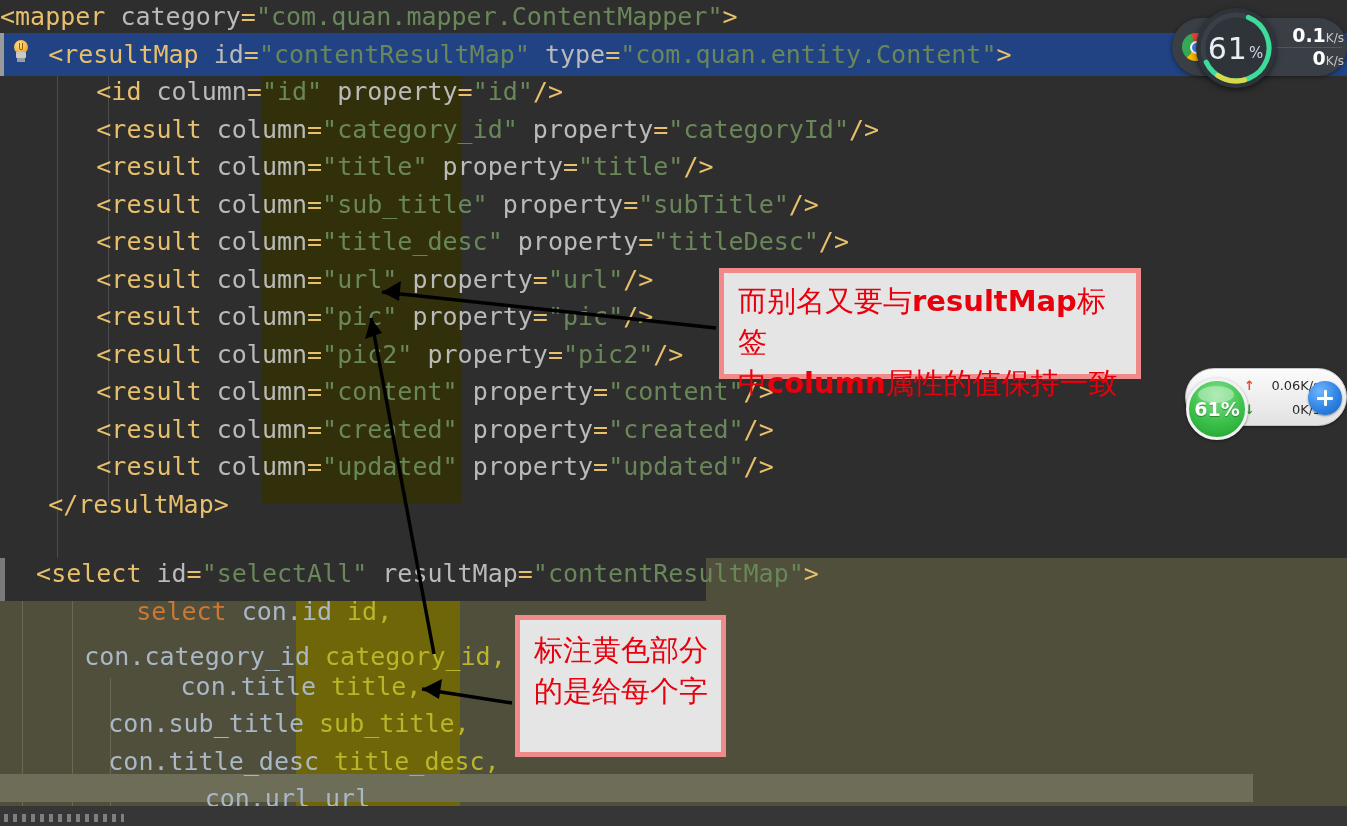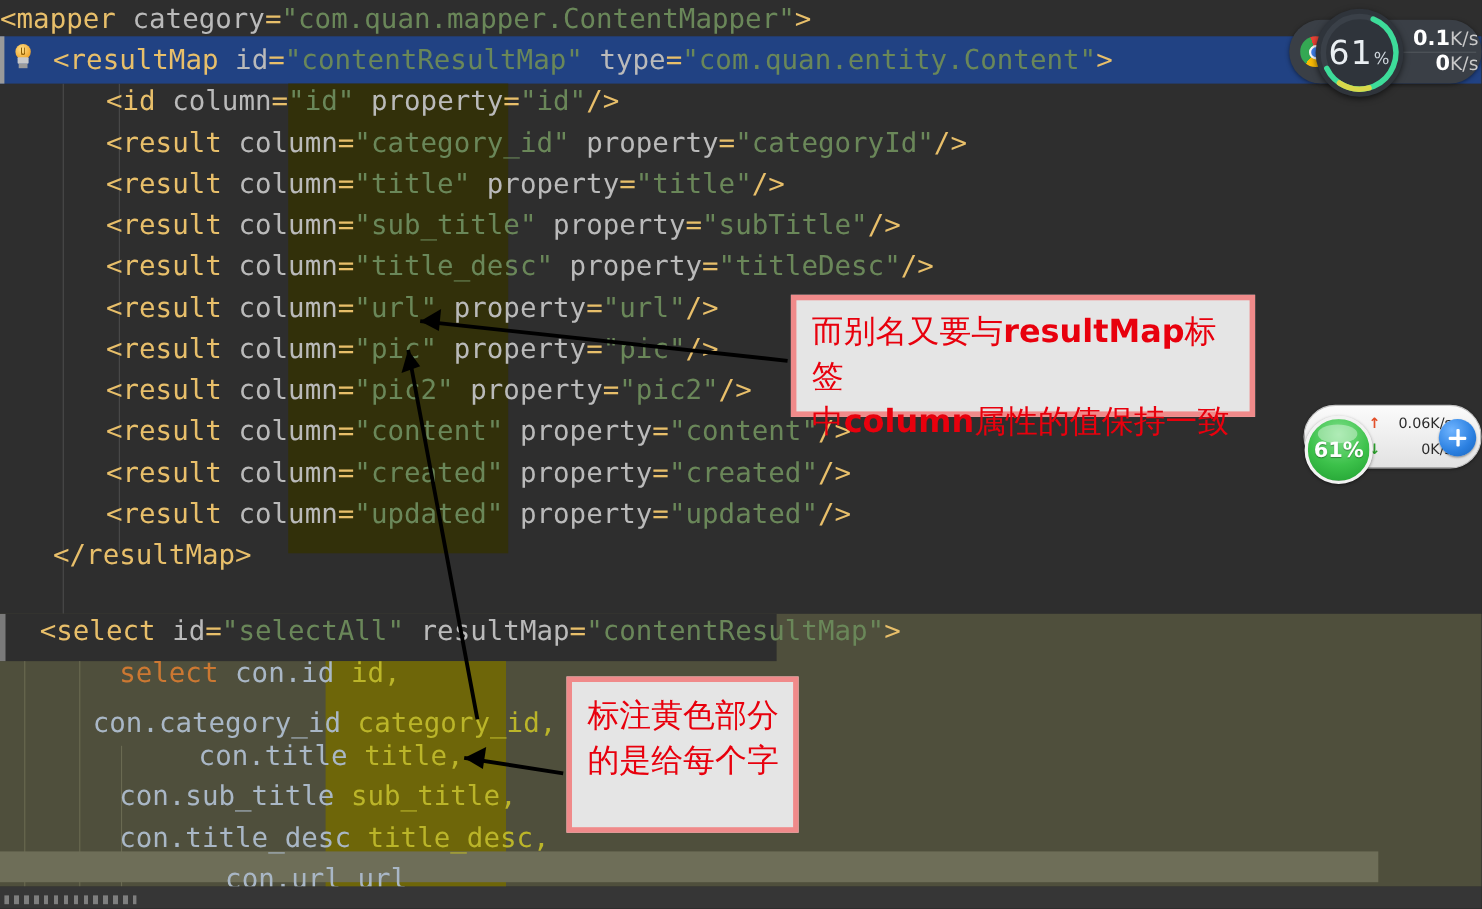--- a/index.html
+++ b/index.html
@@ -205,21 +205,21 @@
   .widget-dark .net {
     position: absolute; left: 84px; top: 6px;
     width: 88px; height: 46px;
     font-family: "DejaVu Sans", sans-serif;
   }
   .net-row {
     position: relative; height: 23px; line-height: 23px;
     text-align: right; color: #ffffff; font-size: 13px;
   }
   .net-row .val { font-size: 19px; font-weight: bold; }
-  .net-row .unit { font-size: 17px; color: #c9c9c9; }
+  .net-row .unit { font-size: 12px; color: #c9c9c9; }
   .net-row .arr {
     position: absolute; left: -6px; top: 0; font-size: 13px;
   }
   .arr-up { color: #4f8fd6; }
   .arr-dn { color: #2fa84f; }
   .row-div {
     position: absolute; left: 80px; top: 29px;
     width: 90px; height: 1px; background: #51565d;
   }
 
@@ -341,21 +341,21 @@
 
     <div class="guide guide-b" style="left:22px;top:43px;height:205px;"></div>
     <div class="guide guide-b" style="left:72px;top:43px;height:205px;"></div>
     <div class="guide guide-b" style="left:110px;top:120px;height:128px;"></div>
 
     <div class="hl-bottom"></div>
     <div class="bottom-row-hl"></div>
 
     <div id="bottom-code">
         <div class="code-line" style="top: -3px;"><span class="ind" style="width: 36.08px;"></span><span class="tag">&lt;select</span><span class="plain"> </span><span class="attr">id</span><span class="tag">=</span><span class="str">"selectAll"</span><span class="plain"> </span><span class="attr">resultMap</span><span class="tag">=</span><span class="str">"contentResultMap"</span><span class="tag">&gt;</span></div>
-        <div class="code-line" style="top: 34.5px;"><span class="ind" style="width: 108.32px;"></span><span class="kw">select</span><span class="plain"> con.id </span><span class="alias">id,</span></div>
+        <div class="code-line" style="top: 34.5px; padding-left: 28px;"><span class="ind" style="width: 108.32px;"></span><span class="kw">select</span><span class="plain"> con.id </span><span class="alias">id,</span></div>
         <div class="code-line" style="top: 72px; margin-top: 8px;"><span class="ind" style="width: 84.24px;"></span><span class="plain">con.category_id </span><span class="alias">category_id,</span></div>
         <div class="code-line" style="top: 109.5px;"><span class="ind" style="width: 180.56px;"></span><span class="plain">con.title </span><span class="alias">title,</span></div>
         <div class="code-line" style="top: 147px;"><span class="ind" style="width: 108.32px;"></span><span class="plain">con.sub_title </span><span class="alias">sub_title,</span></div>
         <div class="code-line" style="top: 184.5px;"><span class="ind" style="width: 108.32px;"></span><span class="plain">con.title_desc </span><span class="alias">title_desc,</span></div>
         <div class="code-line" style="top: 222px;"><span class="ind" style="width: 204.64px;"></span><span class="plain">con.url url</span></div>
       </div>
   </div>
 
   <div class="taskbar">
     <div class="taskbar-dots"></div>

